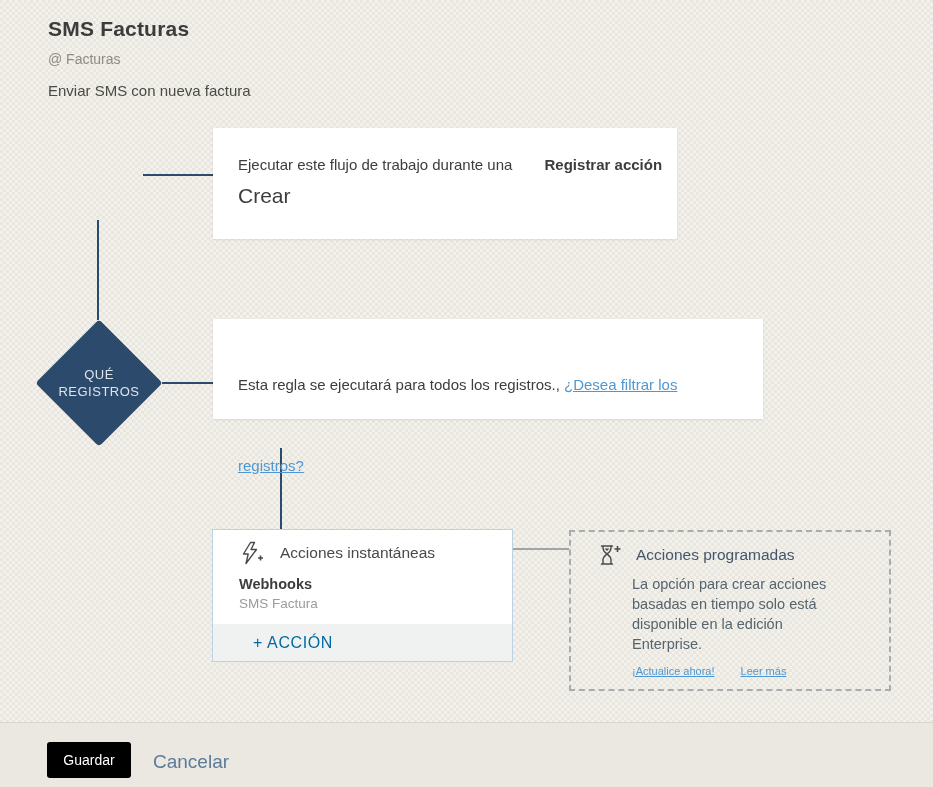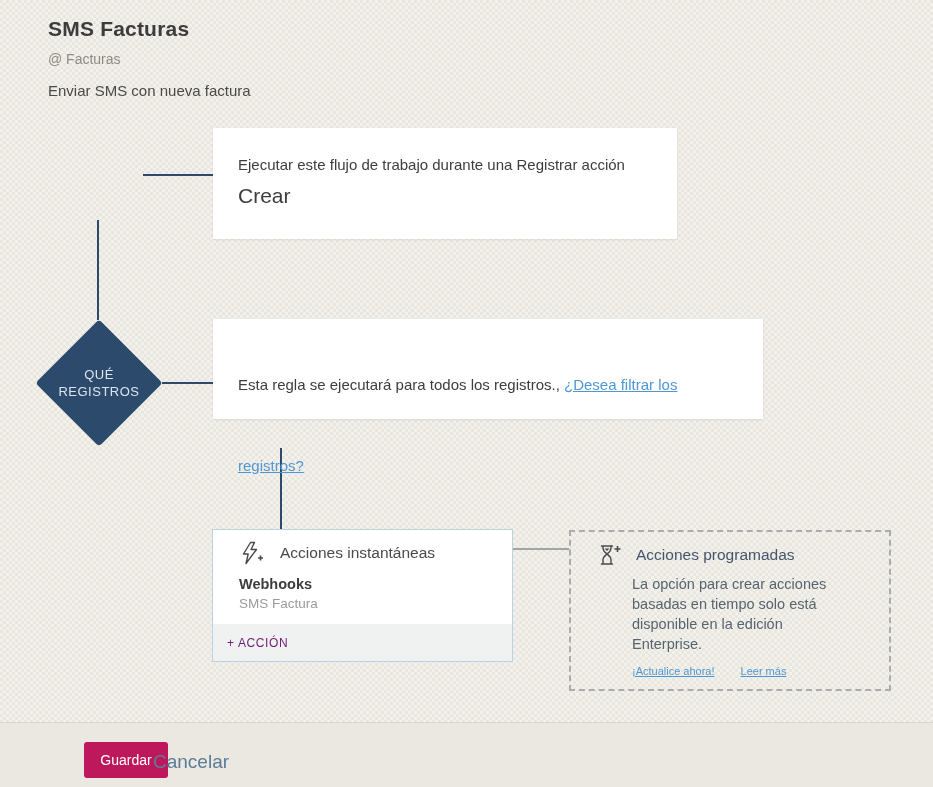--- a/index.html
+++ b/index.html
@@ -31,21 +31,21 @@
   .circle-node{
     left:53px;top:130px;width:90px;height:90px;border-radius:50%;
     background:#2b4a6c;display:flex;align-items:center;justify-content:center;
     color:#e3eaf1;font-size:12.5px;letter-spacing:.6px;
   }
 
   
   .card{background:#ffffff;box-shadow:0 1px 2px rgba(90,85,70,.12);}
   .card-when{left:213px;top:128px;width:464px;height:111px;}
   .when-line1{left:25px;top:28px;font-size:15px;color:#3d3d3d;}
-  .when-line1 b{font-weight:normal;}
+  .when-line1 b{font-weight:bold;margin-left:28px;}
   .when-value{left:25px;top:56px;font-size:21px;color:#3d3d3d;}
 
   
   .diamond-shape{
     left:54px;top:338px;width:90px;height:90px;background:#2b4a6c;
     transform:rotate(45deg);border-radius:4px;
   }
   .diamond-label{
     left:36px;top:320px;width:126px;height:126px;
     display:flex;flex-direction:column;align-items:center;justify-content:center;
@@ -59,41 +59,41 @@
   
   .card-instant{left:212px;top:529px;width:301px;height:133px;border:1px solid #b9d2e4;box-sizing:border-box;background:#fff;}
   .instant-header{position:absolute;left:26px;top:11px;display:flex;align-items:center;gap:16px;}
   .instant-title{font-size:15.5px;color:#4a4a4a;}
   .instant-item-title{left:26px;top:46px;font-size:14.5px;font-weight:bold;color:#3d3d3d;}
   .instant-item-sub{left:26px;top:66px;font-size:13.5px;color:#9b9b9b;}
   .instant-footer{
     position:absolute;left:0;right:0;bottom:0;height:37px;background:#f0f2f2;
     display:flex;align-items:center;cursor:pointer;
   }
-  .add-action{margin-left:14px;font-size:12px;color:#701a75;letter-spacing:.6px;}
+  .add-action{margin-left:40px;font-size:16px;color:#0369a1;letter-spacing:.6px;}
 
   
   .card-scheduled{
     left:569px;top:530px;width:322px;height:161px;border:2px dashed #aaacae;
     box-sizing:border-box;background:transparent;
   }
   .sched-header{position:absolute;left:25px;top:11px;display:flex;align-items:center;gap:14px;}
   .sched-title{font-size:15.5px;color:#44566b;}
   .sched-body{position:absolute;left:61px;top:42px;width:205px;font-size:14.5px;line-height:20px;color:#56646e;}
   .sched-links{position:absolute;left:61px;top:133px;font-size:11px;display:flex;gap:26px;}
 
   
   .footer-bar{
     left:0;top:722px;width:933px;height:65px;background:#ebe8e2;
     border-top:1px solid #d9d6cd;box-sizing:border-box;
   }
   .save-btn{
     position:absolute;left:47px;top:19px;width:84px;height:36px;
-    background:#be185d;border:none;border-radius:3px;color:#fff;font-size:14px;
-    font-family:inherit;cursor:pointer;margin-left:37px;
+    background:#000000;border:none;border-radius:3px;color:#fff;font-size:14px;
+    font-family:inherit;cursor:pointer;
   }
   .cancel-link{position:absolute;left:153px;top:28px;font-size:19px;color:#5b7b97;cursor:pointer;}
 
   .icon-svg{display:block;}
 </style>
 </head>
 <body>
 
 <div class="canvas">
 

